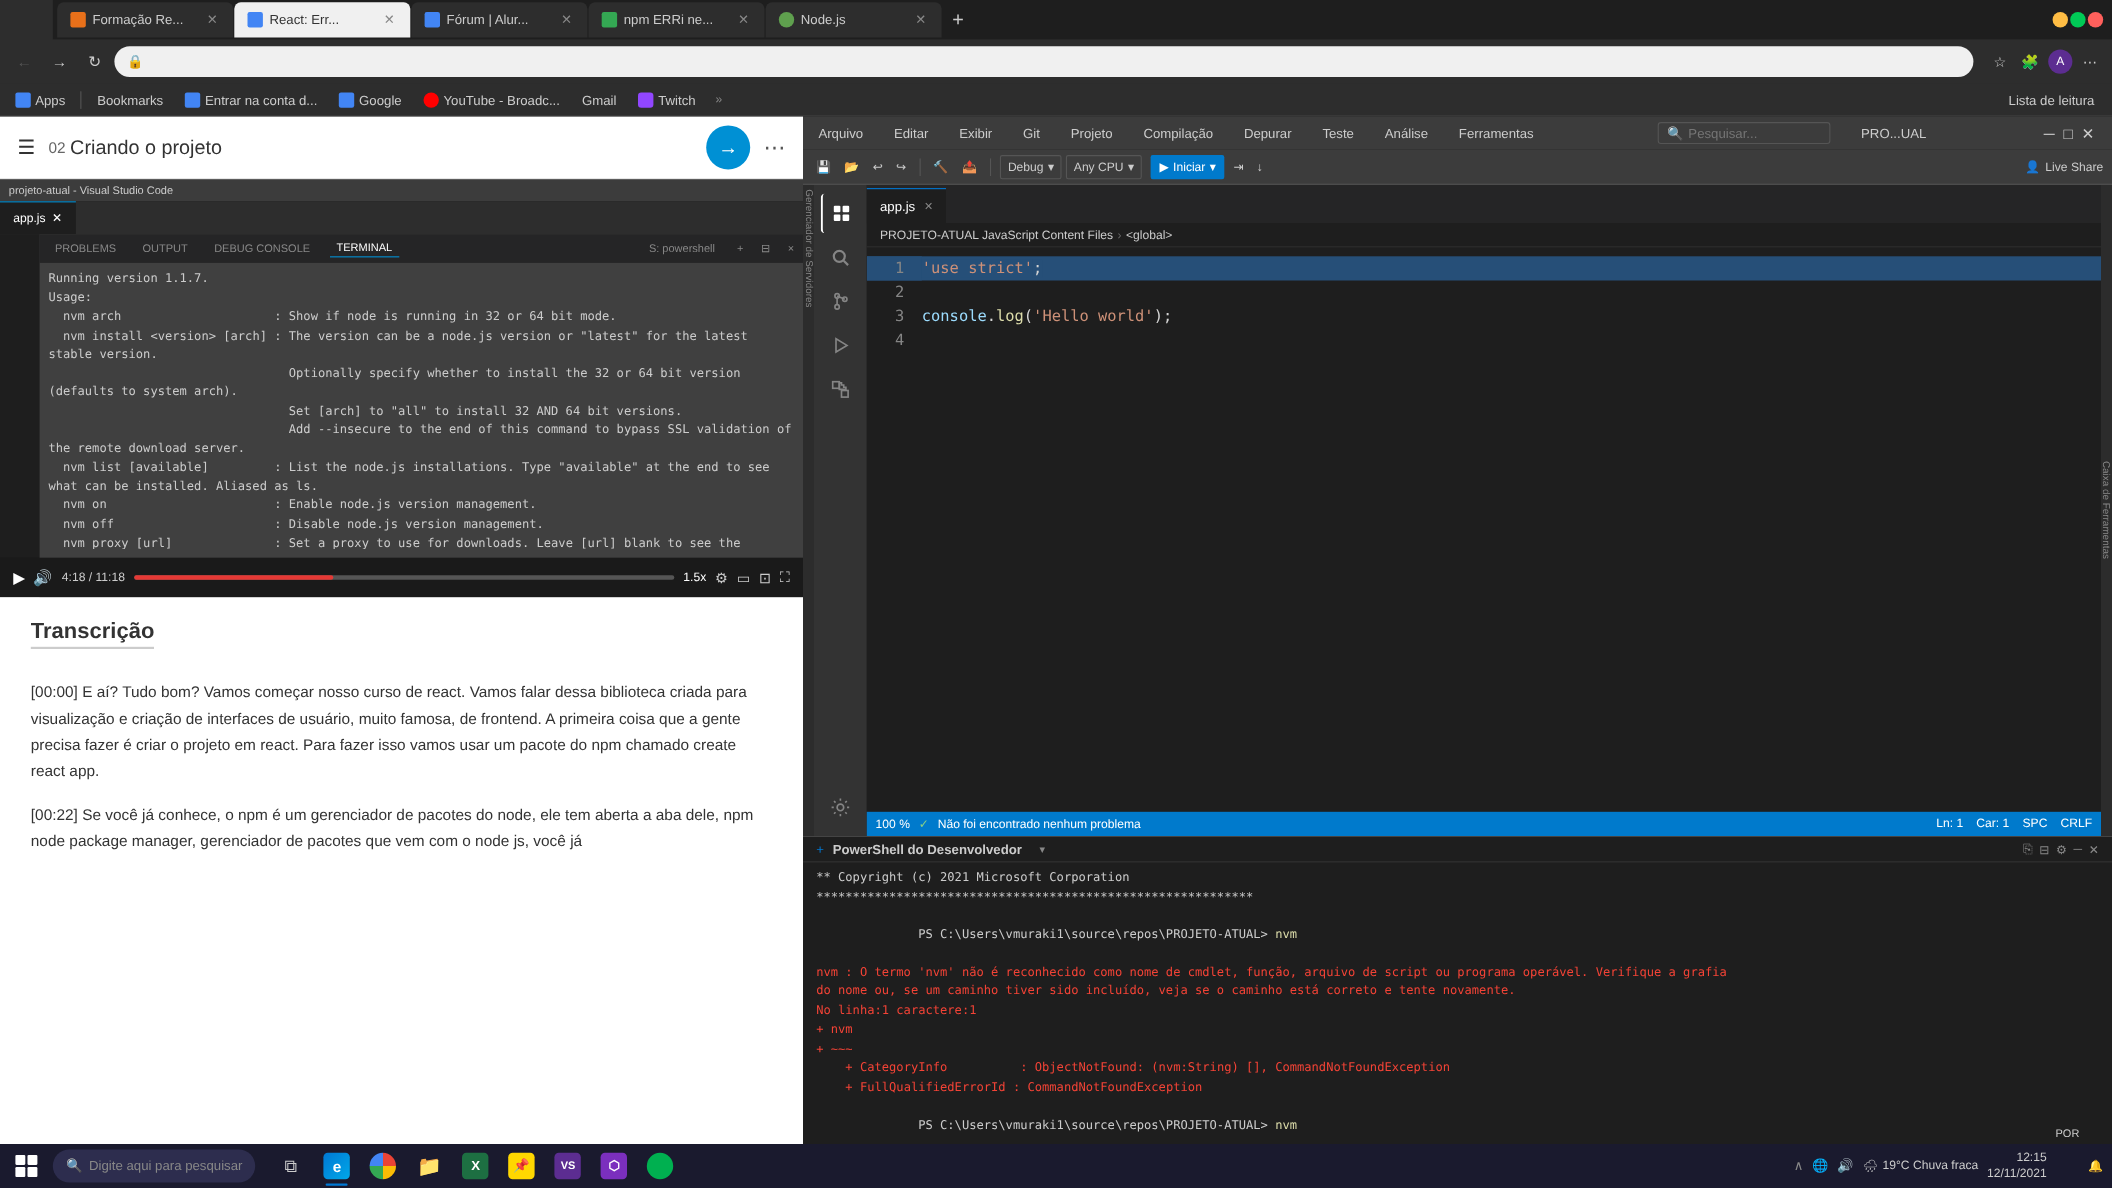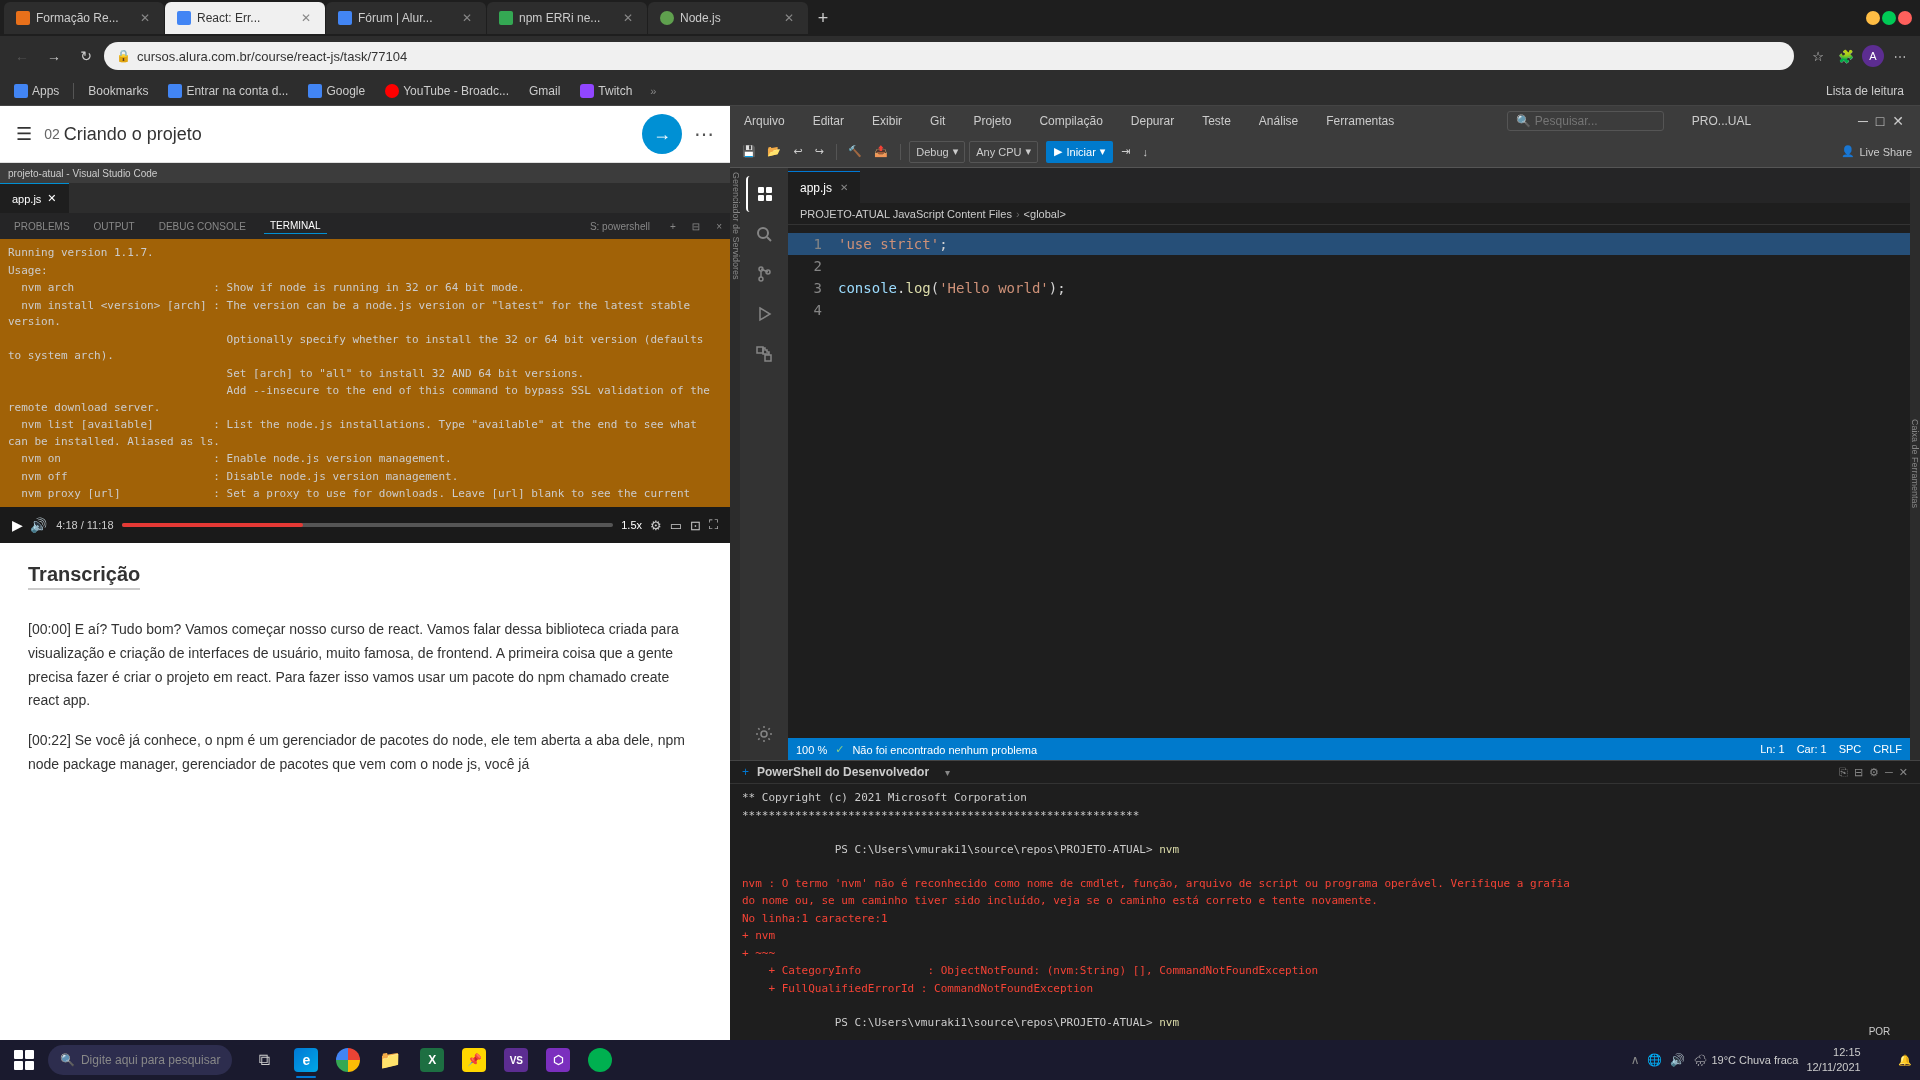--- a/index.html
+++ b/index.html
@@ -1,20 +1,20 @@
 <!DOCTYPE html>
 <html><head>
   <meta charset="utf-8">
   <style>
     * { margin: 0; padding: 0; box-sizing: border-box; }
     body { width: 1920px; height: 1080px; overflow: hidden; font-family: 'Segoe UI', Arial, sans-serif; background: #1e1e1e; display: flex; flex-direction: column; }
 
     
     .browser-chrome { background: #2d2d2d; flex-shrink: 0; }
-    .tab-bar { display: flex; align-items: center; background: #1e1e1e; height: 36px; padding-left: 4px; }
+    .tab-bar { display: flex; align-items: center; background: #1e1e1e; height: 36px; padding-left: 4px; margin-left: 48px; }
     .tab { display: flex; align-items: center; height: 32px; padding: 0 12px; border-radius: 6px 6px 0 0; font-size: 12px; color: #ccc; background: #2d2d2d; margin-right: 1px; min-width: 160px; max-width: 220px; position: relative; cursor: pointer; }
     .tab.active { background: #f0f0f0; color: #333; }
     .tab-favicon { width: 14px; height: 14px; margin-right: 6px; border-radius: 2px; }
     .tab-favicon.orange { background: #e8701a; }
     .tab-favicon.blue { background: #4285f4; }
     .tab-favicon.green { background: #34a853; }
     .tab-favicon.nodejs { background: #5fa04e; border-radius: 50%; }
     .tab-close { margin-left: auto; font-size: 12px; color: #888; padding: 2px; }
     .tab-add { width: 28px; height: 28px; display: flex; align-items: center; justify-content: center; color: #ccc; font-size: 18px; cursor: pointer; }
     .tab-ctrl-btn { width: 14px; height: 14px; border-radius: 50%; cursor: pointer; }
@@ -204,21 +204,20 @@
         <div class="tab-ctrl-btn close"></div>
       </div>
     </div>
 
     <div class="nav-bar">
       <div class="nav-btn disabled">←</div>
       <div class="nav-btn">→</div>
       <div class="nav-btn">↻</div>
       <div class="address-bar">
         <span class="address-lock">🔒</span>
-        <span class="address-text">cursos.alura.com.br/course/react-js/task/77104</span>
       </div>
       <div class="nav-icons">
         <div class="nav-icon">☆</div>
         <div class="nav-icon">🧩</div>
         <div class="nav-icon" style="width:22px;height:22px;background:#5c2d91;border-radius:50%;color:#fff;font-size:11px;display:flex;align-items:center;justify-content:center;">A</div>
         <div class="nav-icon">⋯</div>
       </div>
     </div>
 
     <div class="bookmarks-bar">
@@ -274,21 +273,21 @@
           <div class="vsc-mini-toolbar">
             <span>projeto-atual - Visual Studio Code</span>
           </div>
           <div class="vsc-mini-tabs">
             <div class="vsc-mini-tab active">
               <span>app.js</span>
               <span>✕</span>
             </div>
           </div>
 
-          <div style="flex:1; position:relative; background:#a16207;">
+          <div style="flex:1; position:relative; background:#404040;margin-left:36px;">
             <div class="terminal-tabs">
               <span class="term-tab">PROBLEMS</span>
               <span class="term-tab">OUTPUT</span>
               <span class="term-tab">DEBUG CONSOLE</span>
               <span class="term-tab active">TERMINAL</span>
               <span style="margin-left:auto; font-size:10px; color:#888;">S: powershell</span>
               <span style="font-size:10px; color:#888; margin-left:8px;">+</span>
               <span style="font-size:10px; color:#888; margin-left:4px;">⊟</span>
               <span style="font-size:10px; color:#888; margin-left:4px;">×</span>
             </div>

